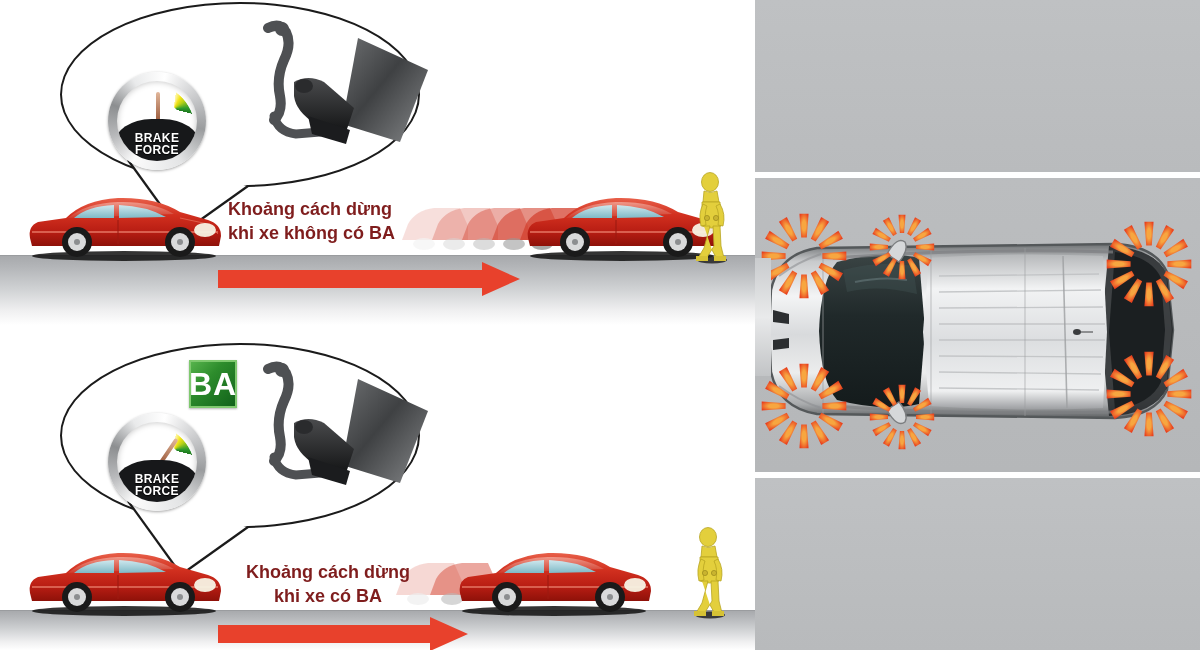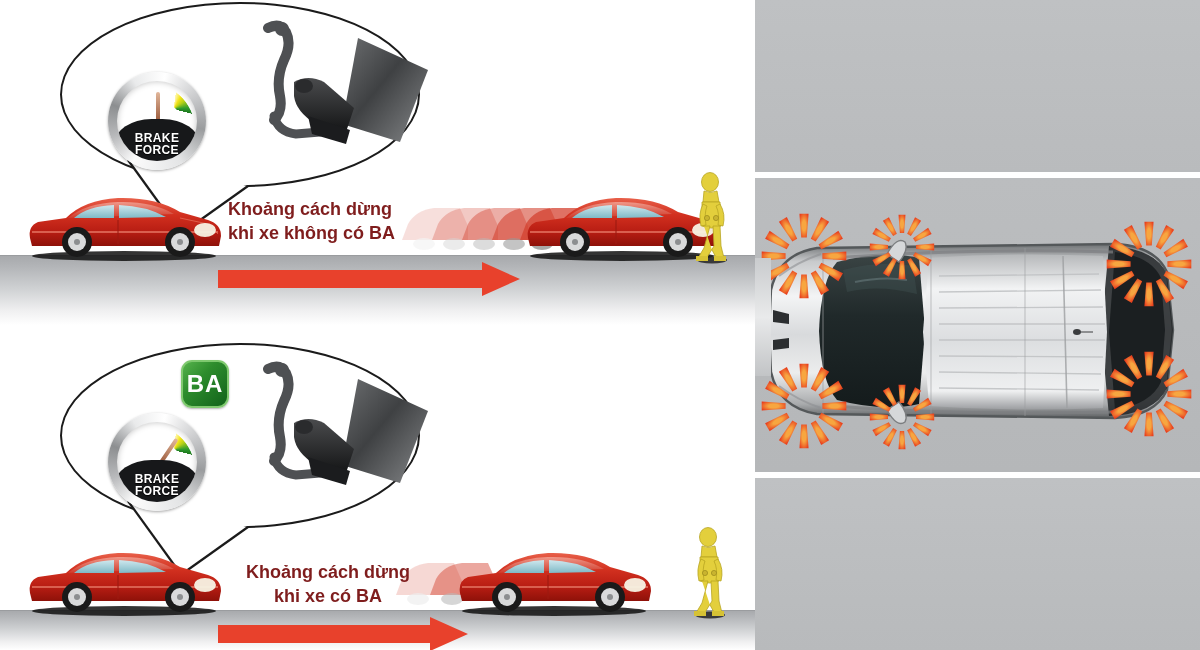--- a/index.html
+++ b/index.html
@@ -303,21 +303,21 @@
       <div class="bubble" style="left:60px; top:18px; width:360px; height:185px;"></div>
       <svg class="bubble-tail" style="left:120px; top:156px; width:130px; height:100px;" viewBox="0 0 130 100">
         <path d="M8 20 L128 46 L60 92 Z" fill="#ffffff" stroke="none"></path>
         <path d="M8 20 L60 92" stroke="#1b1b1b" stroke-width="2.2" fill="none"></path>
         <path d="M128 46 L62 93" stroke="#1b1b1b" stroke-width="2.2" fill="none"></path>
       </svg>
 
       <div class="pipe pipe-v" style="left:148px; top:54px; height:62px;"></div>
       <div class="pipe pipe-h" style="left:148px; top:54px; width:125px;"></div>
 
-      <div class="ba-badge" style="left:181px; top:35px; width:48px; height:48px; font-size:24px;border-radius:11px;">BA</div>
+      <div class="ba-badge" style="left:189px; top:35px; width:48px; height:48px; font-size:32px;">BA</div>
 
       <div class="gauge" style="left:108px; top:88px; width:98px; height:98px;">
         <div class="gauge-bezel"></div>
         <div class="gauge-face">
           <div class="gauge-arc"></div>
           <div class="gauge-needle" id="needle-bot" style="transform: rotate(34deg);"></div>
           <div class="gauge-lower"></div>
           <div class="gauge-label" style="font-size:12px;">
             <span>BRAKE</span>
             <span>FORCE</span>

